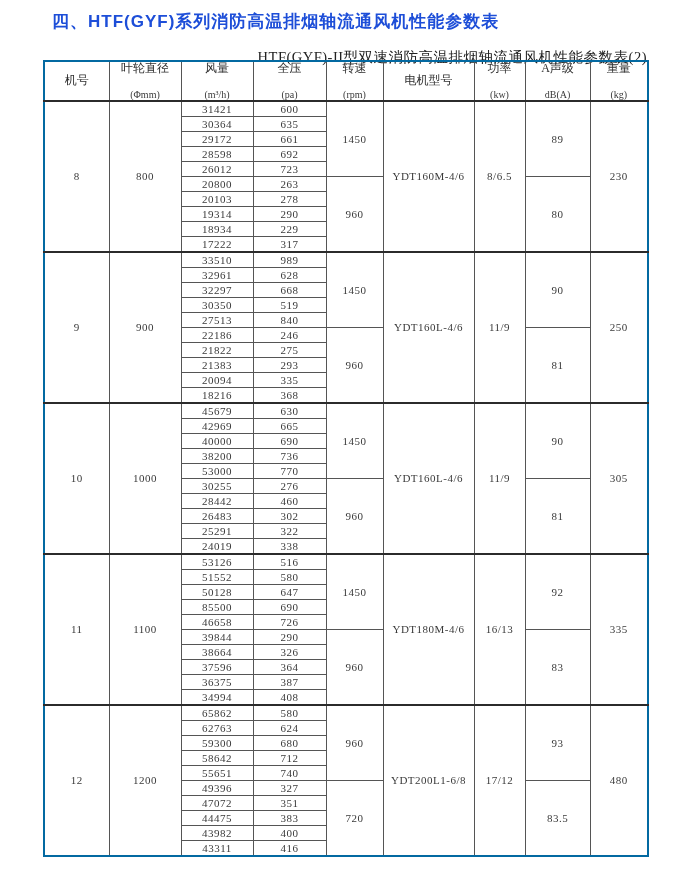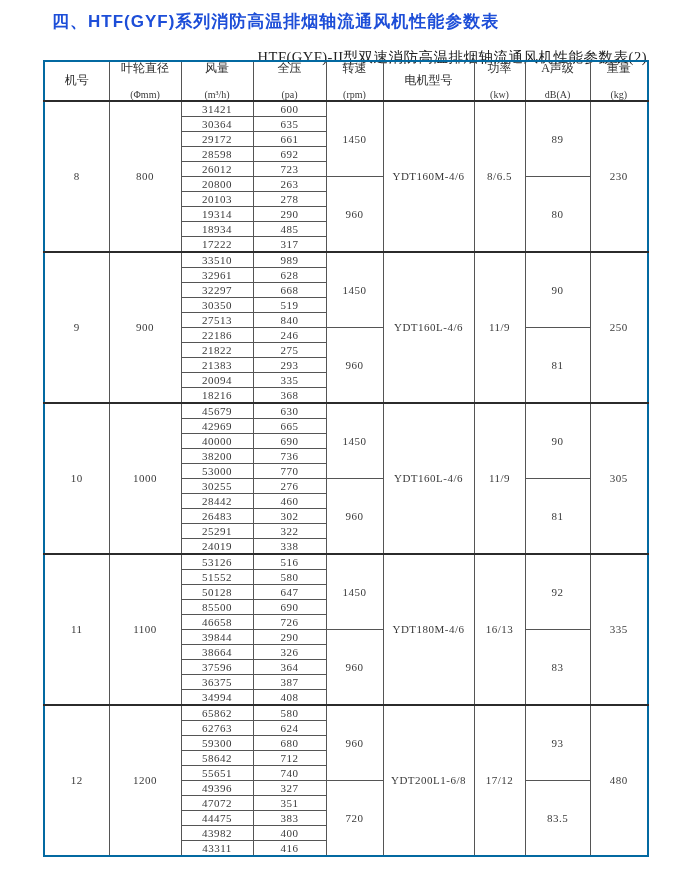--- a/index.html
+++ b/index.html
@@ -102,21 +102,21 @@
 <tr class="datarow">
         <td class="n">20103</td>
         <td class="n">278</td>
       </tr>
 <tr class="datarow">
         <td class="n">19314</td>
         <td class="n">290</td>
       </tr>
 <tr class="datarow">
         <td class="n">18934</td>
-        <td class="n">485</td>
+        <td class="n">229</td>
       </tr>
 <tr class="datarow">
         <td class="n">17222</td>
         <td class="n">317</td>
       </tr>
 
 <tr class="datarow bs">
         <td rowspan="10" class="n">9</td>
         <td rowspan="10" class="n">900</td>
         <td class="n">33510</td>

